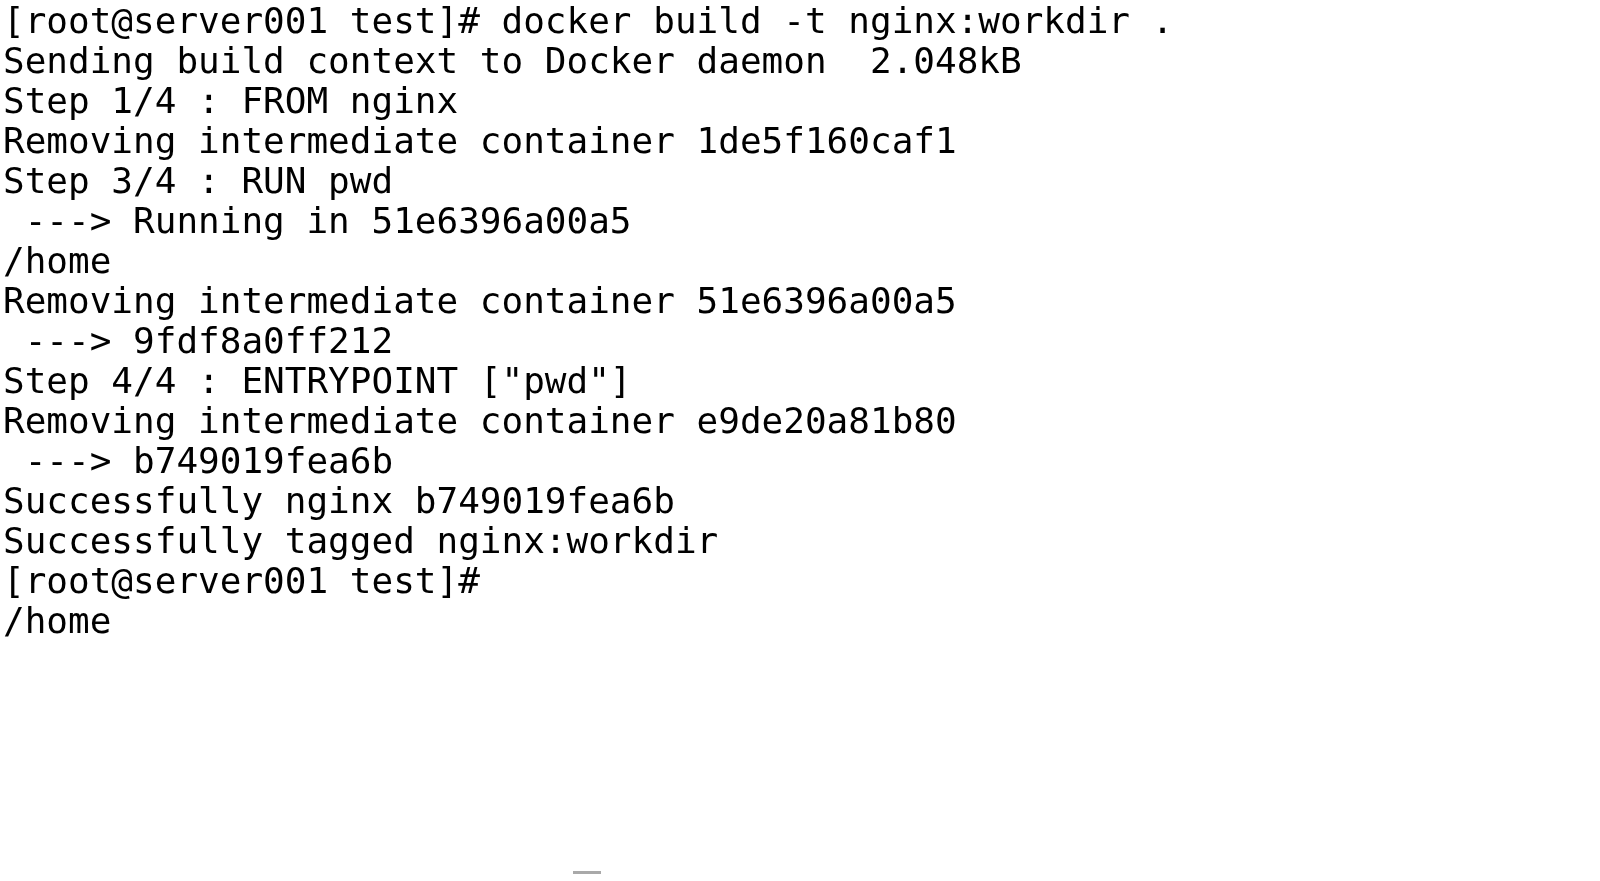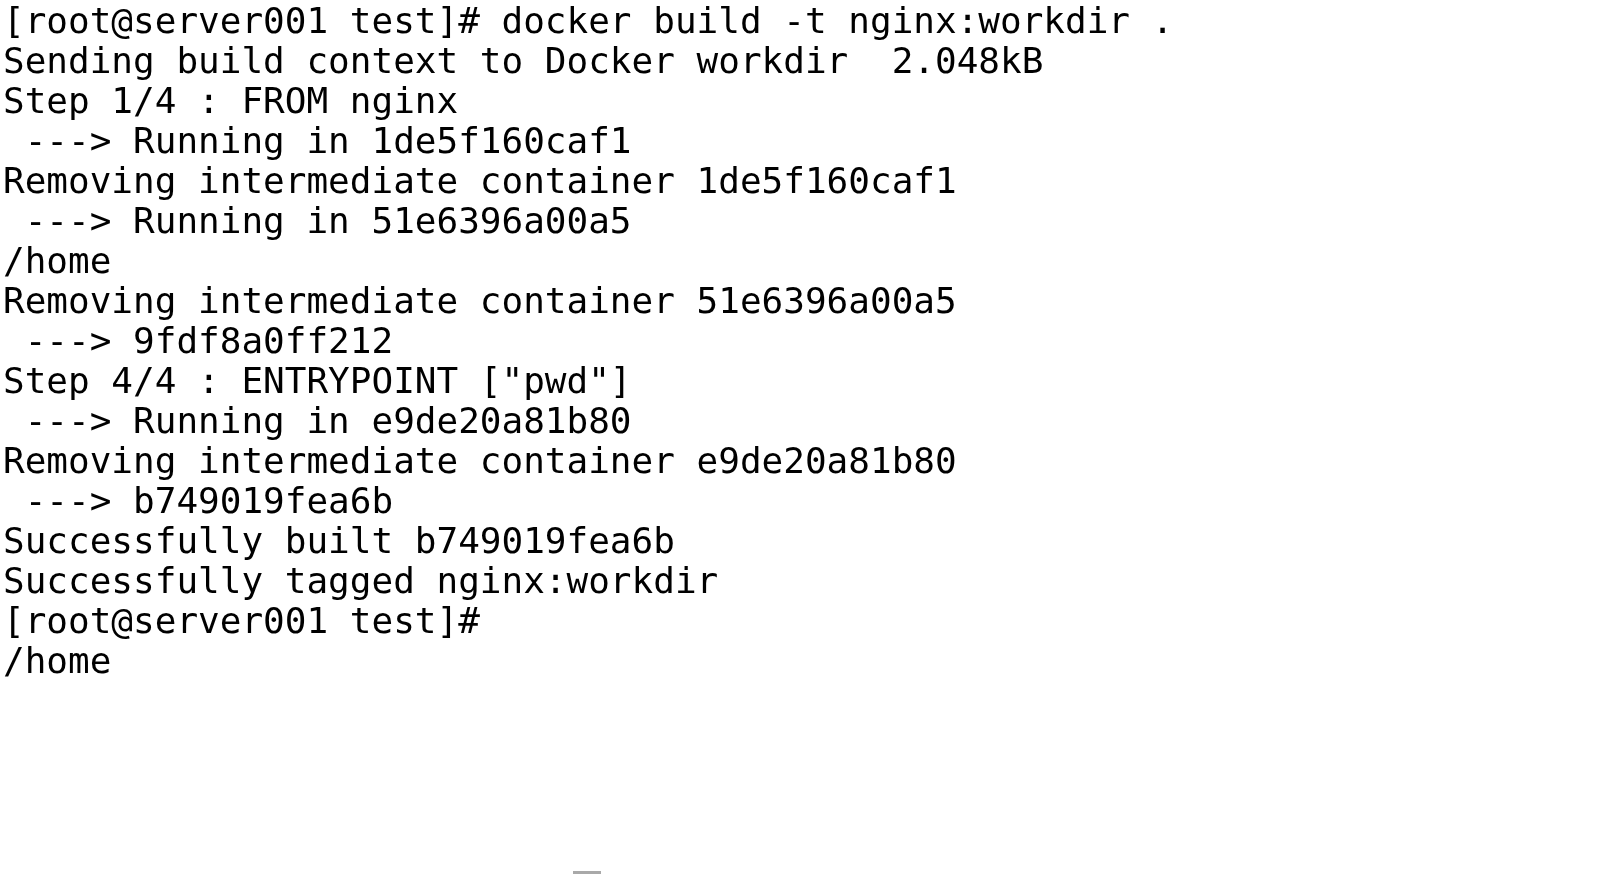--- a/index.html
+++ b/index.html
@@ -34,30 +34,29 @@
     width: 28px;
     height: 3px;
     background: #a9a9a9;
   }
 </style>
 </head>
 <body>
 
 <div class="terminal">
   <div class="line">[root@server001 test]# docker build -t nginx:workdir .</div>
-  <div class="line">Sending build context to Docker workdir  2.048kB</div>
+  <div class="line">Sending build context to Docker daemon  2.048kB</div>
   <div class="line">Step 1/4 : FROM nginx</div>
-  <div class="line"> ---&gt; Running in 1de5f160caf1</div>
   <div class="line">Removing intermediate container 1de5f160caf1</div>
+  <div class="line">Step 3/4 : RUN pwd</div>
   <div class="line"> ---&gt; Running in 51e6396a00a5</div>
   <div class="line">/home</div>
   <div class="line">Removing intermediate container 51e6396a00a5</div>
   <div class="line"> ---&gt; 9fdf8a0ff212</div>
   <div class="line">Step 4/4 : ENTRYPOINT ["pwd"]</div>
-  <div class="line"> ---&gt; Running in e9de20a81b80</div>
   <div class="line">Removing intermediate container e9de20a81b80</div>
   <div class="line"> ---&gt; b749019fea6b</div>
-  <div class="line">Successfully built b749019fea6b</div>
+  <div class="line">Successfully nginx b749019fea6b</div>
   <div class="line">Successfully tagged nginx:workdir</div>
   <div class="line">[root@server001 test]#</div>
   <div class="line">/home</div>
   <div class="cursor"></div>
 </div>
 
 </body></html>

